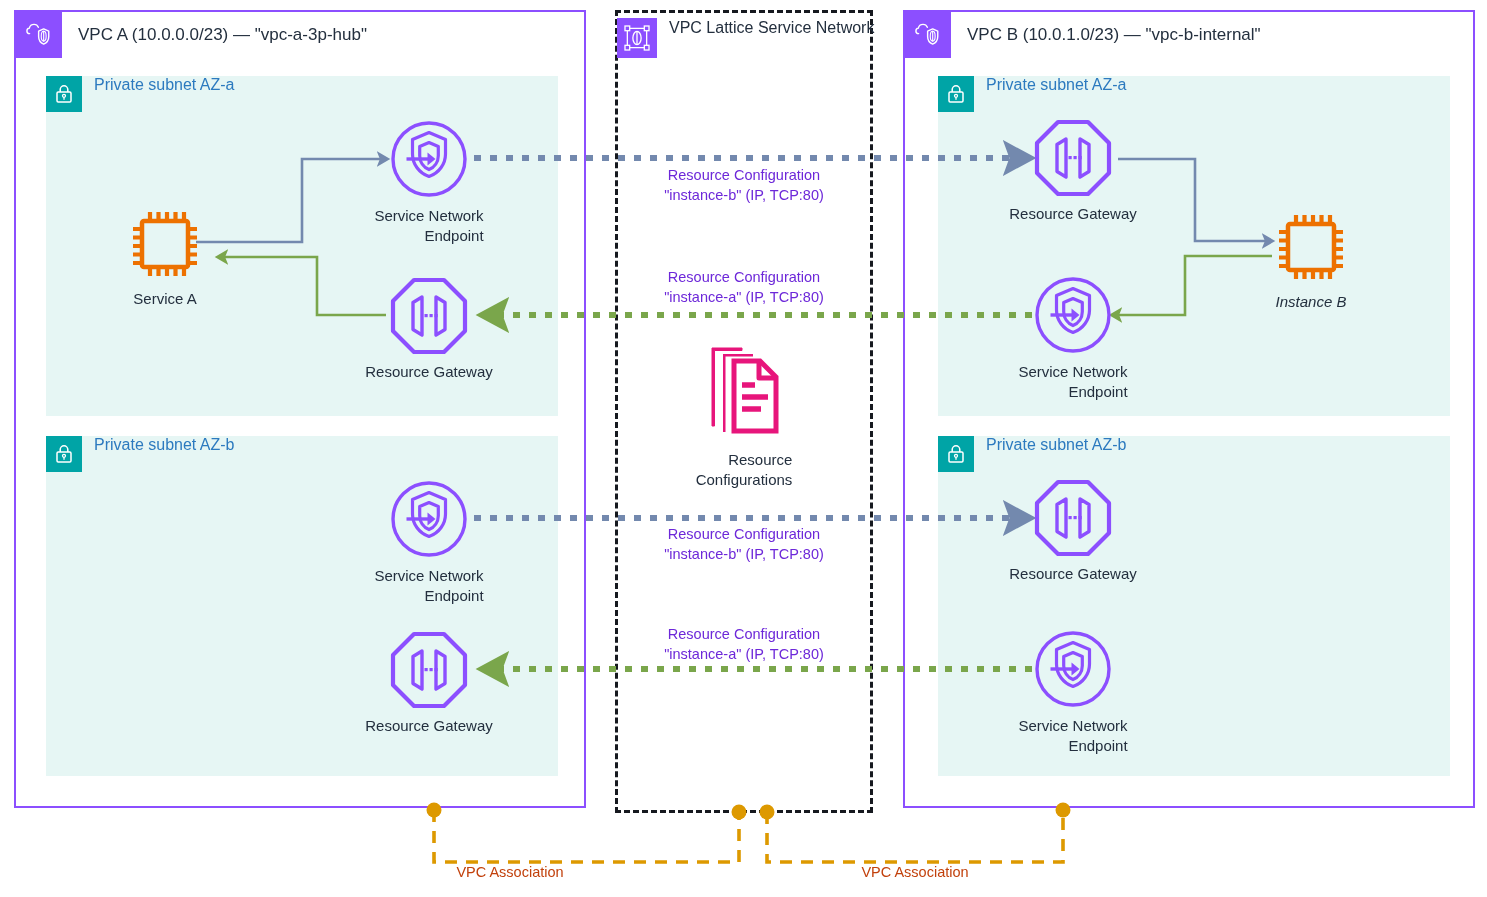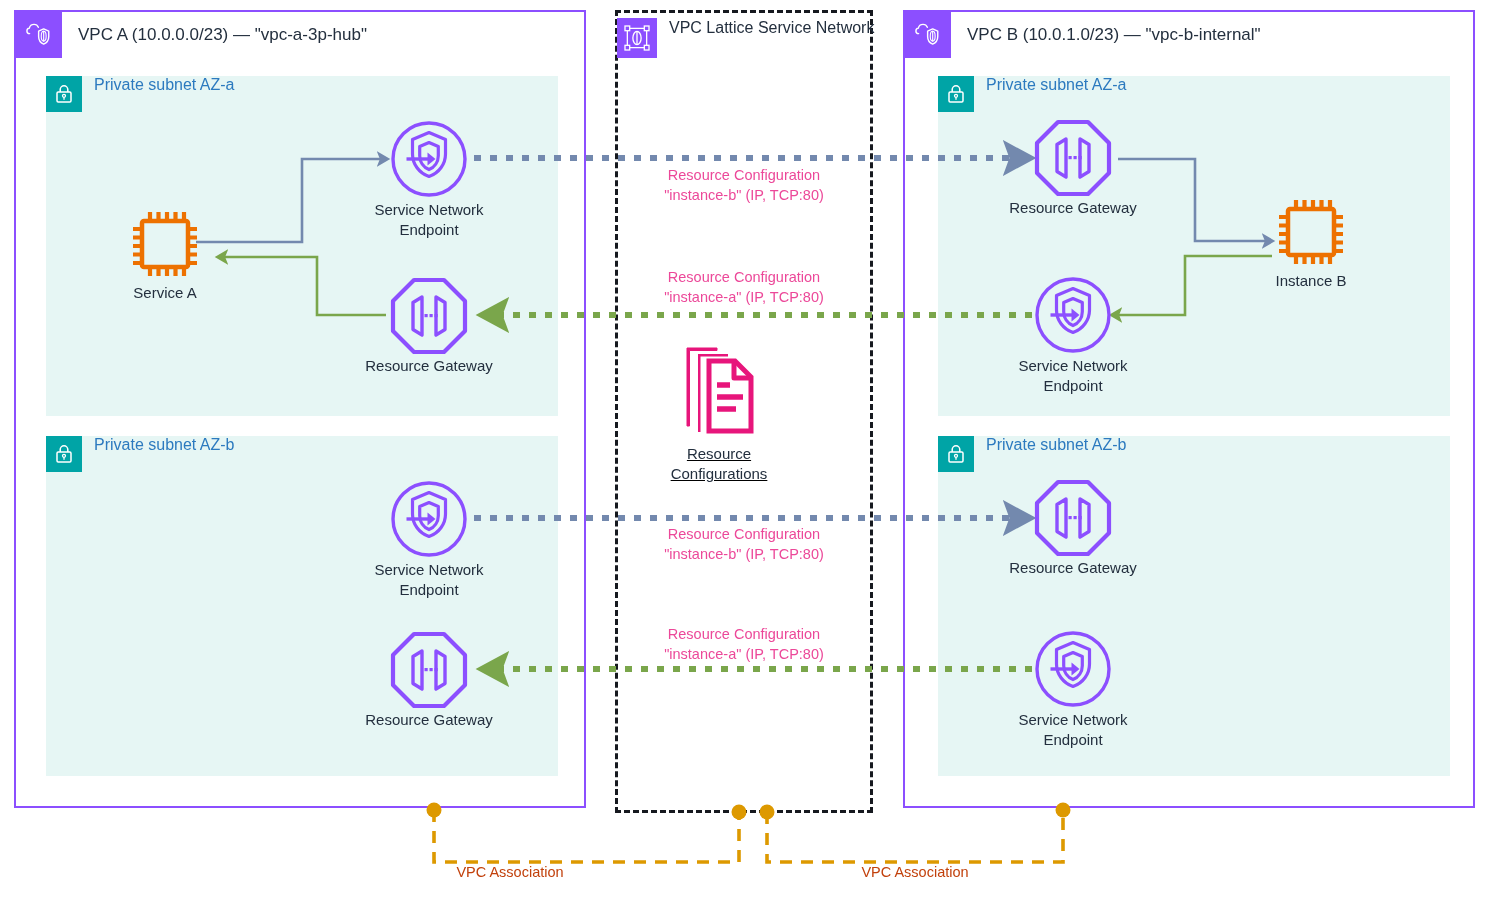--- a/index.html
+++ b/index.html
@@ -89,32 +89,33 @@
   
   .node {
     position: absolute;
     display: flex;
     flex-direction: column;
     align-items: center;
     width: 170px;
   }
   .node .glyph { line-height: 0; }
   .node .caption {
+    margin-top: 6px;
     font-size: 15px;
     color: #232F3E;
-    text-align: center;
+    text-align: right;
     line-height: 1.32;
     white-space: pre-line;
   }
 
   
   .edge-label {
     position: absolute;
     font-size: 14.5px;
-    color: #ec4899;
+    color: #6d28d9;
     text-align: center;
     line-height: 1.38;
     white-space: pre-line;
     z-index: 6;
   }
   .assoc-label {
     position: absolute;
     font-size: 14.5px;
     color: #c2410c;
     text-align: center;
@@ -223,21 +224,21 @@
         <rect x="23.8" y="23.8" width="5" height="5" fill="none" stroke="#ffffff" stroke-width="1.4"></rect>
         <path d="M8.2 5.7h15.6M8.2 26.3h15.6M5.7 8.2v15.6M26.3 8.2v15.6" stroke="#ffffff" stroke-width="1.4"></path>
         <ellipse cx="16" cy="16" rx="4.4" ry="7" fill="none" stroke="#ffffff" stroke-width="1.4"></ellipse>
         <path d="M16 9v14" stroke="#ffffff" stroke-width="1.4"></path>
       </svg>
     </div>
     <span class="lattice-title">VPC Lattice
 Service Network</span>
   </div>
 
-  <div class="node" style="left:634px; top:340px; width:170px; z-index:6;text-decoration:underline;">
+  <div class="node" style="left:659px; top:340px; width:170px; z-index:6;">
     <div class="glyph">
       <svg width="92" height="104" viewBox="0 0 92 104" aria-hidden="true">
         <path d="M14 8h30v2.5H16.5V86H14z" fill="#E7157B"></path>
         <path d="M14 8h30v2.5H16.5V86H14z" fill="none" stroke="#E7157B" stroke-width="1"></path>
         <path d="M25 14h30v2.5H27.5V92H25z" fill="#E7157B"></path>
         <path d="M36 21h26l16 16v54H36z" fill="#ffffff" stroke="#E7157B" stroke-width="5"></path>
         <path d="M61 21v17h17" fill="none" stroke="#E7157B" stroke-width="5" stroke-linejoin="round"></path>
         <path d="M44 45h13M44 57h26M44 69h19" stroke="#E7157B" stroke-width="5.5" stroke-linecap="butt"></path>
       </svg>
     </div>
@@ -371,21 +372,21 @@
         <g fill="#8C4FFF">
           <rect x="35.5" y="38" width="3.2" height="3.2"></rect>
           <rect x="40.5" y="38" width="3.2" height="3.2"></rect>
           <rect x="45.5" y="38" width="3.2" height="3.2"></rect>
         </g>
       </svg>
     </div>
     <div class="caption">Resource Gateway</div>
   </div>
 
-  <div class="node" style="left:1226px; top:193px; z-index:4;">
+  <div class="node" style="left:1226px; top:208px; z-index:4;font-style:italic;">
     <div class="glyph">
       <svg width="78" height="78" viewBox="0 0 78 78" aria-hidden="true">
         <rect x="16" y="16" width="46" height="46" rx="2" fill="none" stroke="#ED7100" stroke-width="4.5"></rect>
         <g stroke="#ED7100" stroke-width="4.2" stroke-linecap="butt">
           <path d="M24 7v9M32.5 7v9M41 7v9M49.5 7v9M58 7v9"></path>
           <path d="M24 62v9M32.5 62v9M41 62v9M49.5 62v9M58 62v9"></path>
           <path d="M7 24h9M7 32.5h9M7 41h9M7 49.5h9M7 58h9"></path>
           <path d="M62 24h9M62 32.5h9M62 41h9M62 49.5h9M62 58h9"></path>
         </g>
       </svg>

